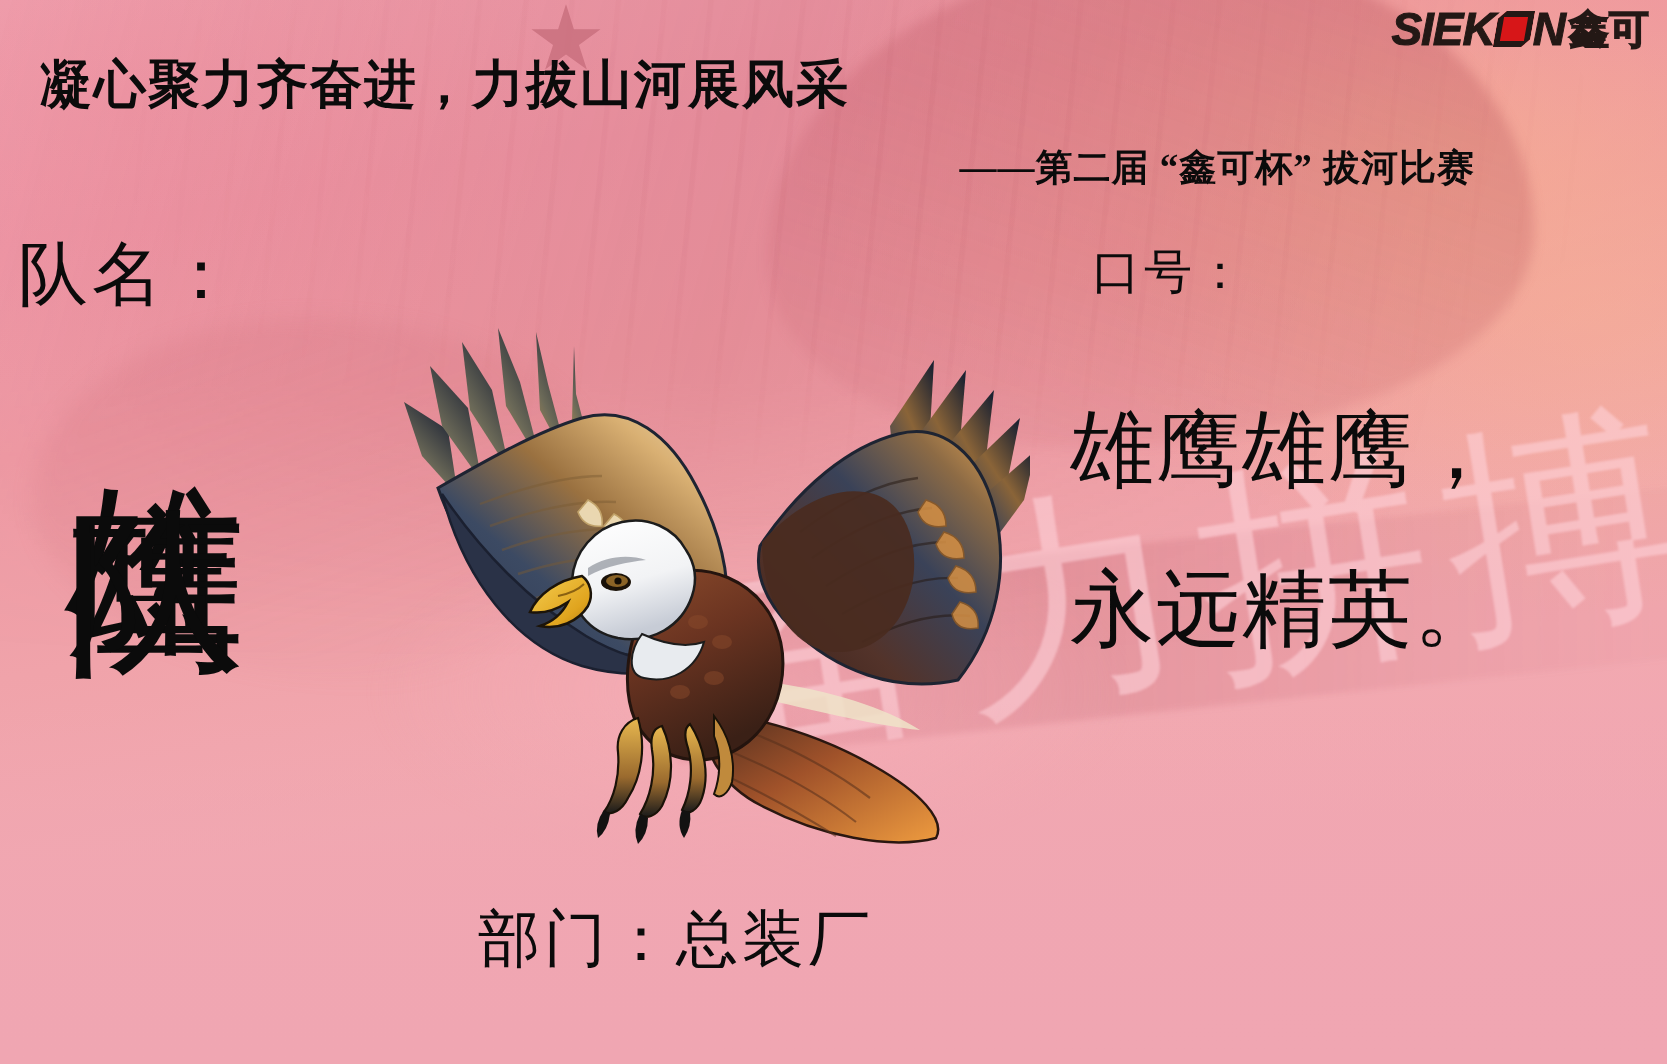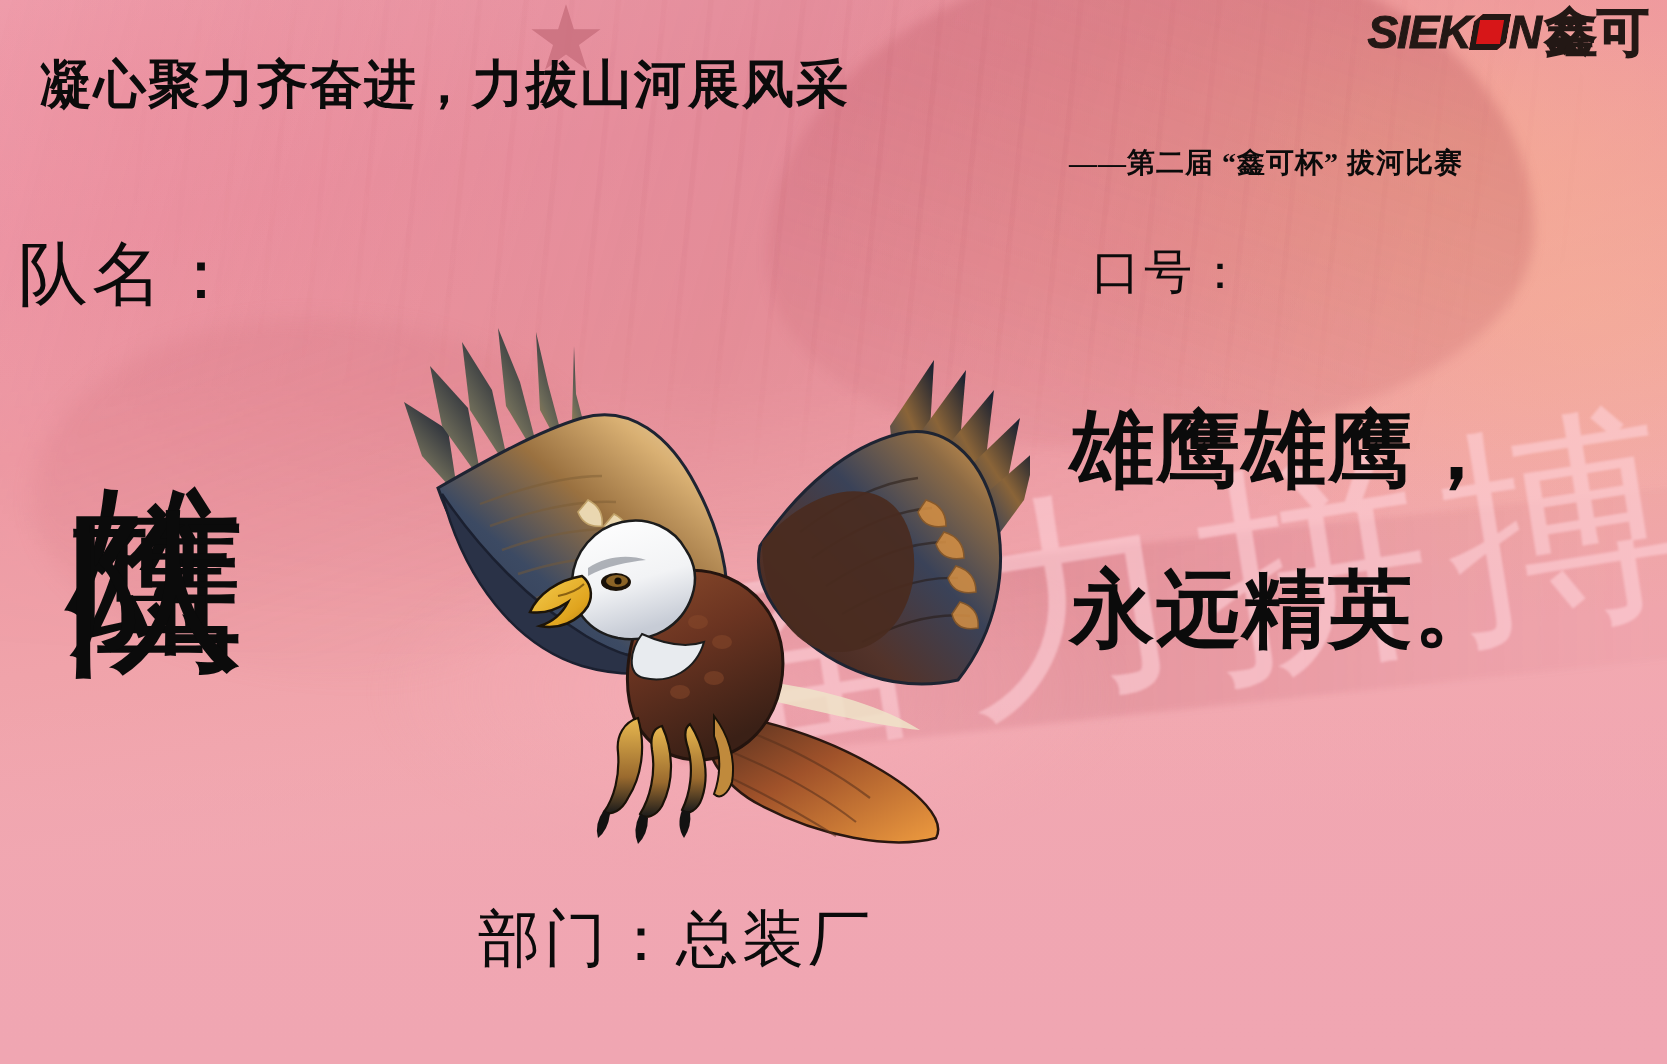--- a/index.html
+++ b/index.html
@@ -132,40 +132,40 @@
     width:36px; height:36px;
     margin:0 1px;
     background:#D71618;
     border:6px solid #231815;
     clip-path:polygon(22% 0,100% 0,100% 78%,78% 100%,0 100%,0 22%);
     transform:skewX(-10deg);
   }
   .logo-cn{
     font-family:"Liberation Sans","DejaVu Sans",sans-serif;
     font-weight:700;
-    font-size:52px; line-height:1;
+    font-size:40px; line-height:1;
     color:#231815;
     letter-spacing:0px;
     margin-left:2px;
     -webkit-text-stroke:1.5px #231815;
   }
 
   
   .headline{
     position:absolute; left:40px; top:58px;
     font-size:52px; line-height:1.02;
     font-weight:700;
     color:#0B0B0B;
     letter-spacing:2px;
     white-space:nowrap;
     z-index:30;
   }
   .subhead{
-    position:absolute; right:204px; top:148px;
-    font-size:28px; line-height:1.1;
+    position:absolute; right:192px; top:148px;
+    font-size:37px; line-height:1.1;
     font-weight:700;
     color:#0B0B0B;
     letter-spacing:1px;
     white-space:nowrap;
     z-index:30;
   }
 
   
   .team-label{
     position:absolute; left:18px; top:240px;
@@ -199,21 +199,21 @@
     z-index:30;
   }
   .slogan-lines{
     position:absolute; left:1070px; top:406px;
     width:580px;
     z-index:30;
   }
   .slogan-line{
     font-size:84px;
     line-height:1.05;
-    font-weight:700;
+    font-weight:400;
     color:#0B0B0B;
     letter-spacing:2px;
     white-space:nowrap;
   }
   .slogan-line + .slogan-line{ margin-top:72px; }
 
   
   .dept{
     position:absolute; left:478px; top:908px;
     font-size:62px; line-height:1;

